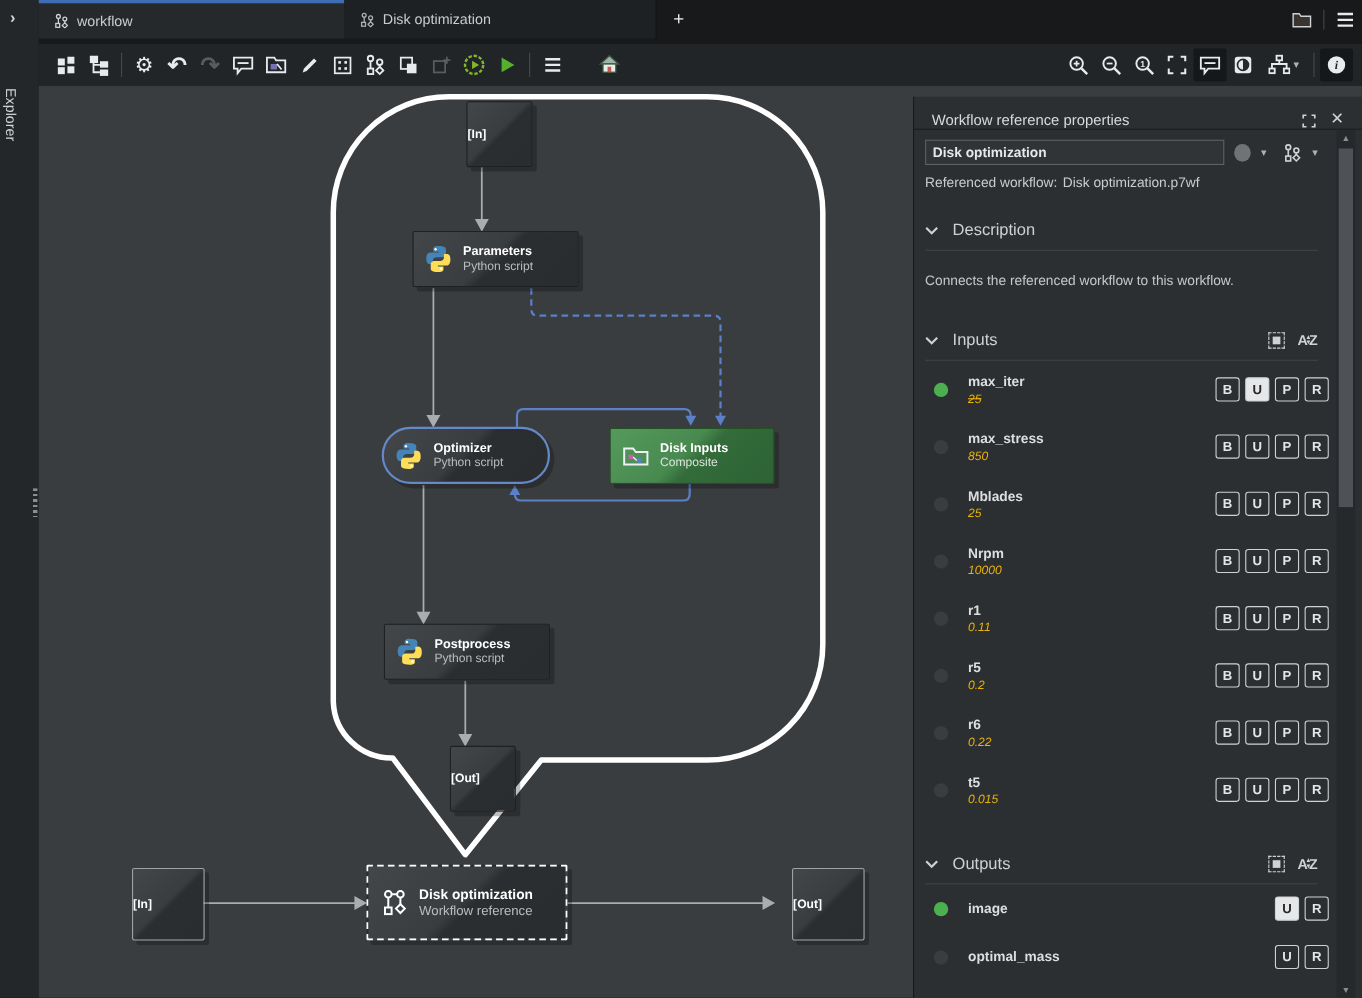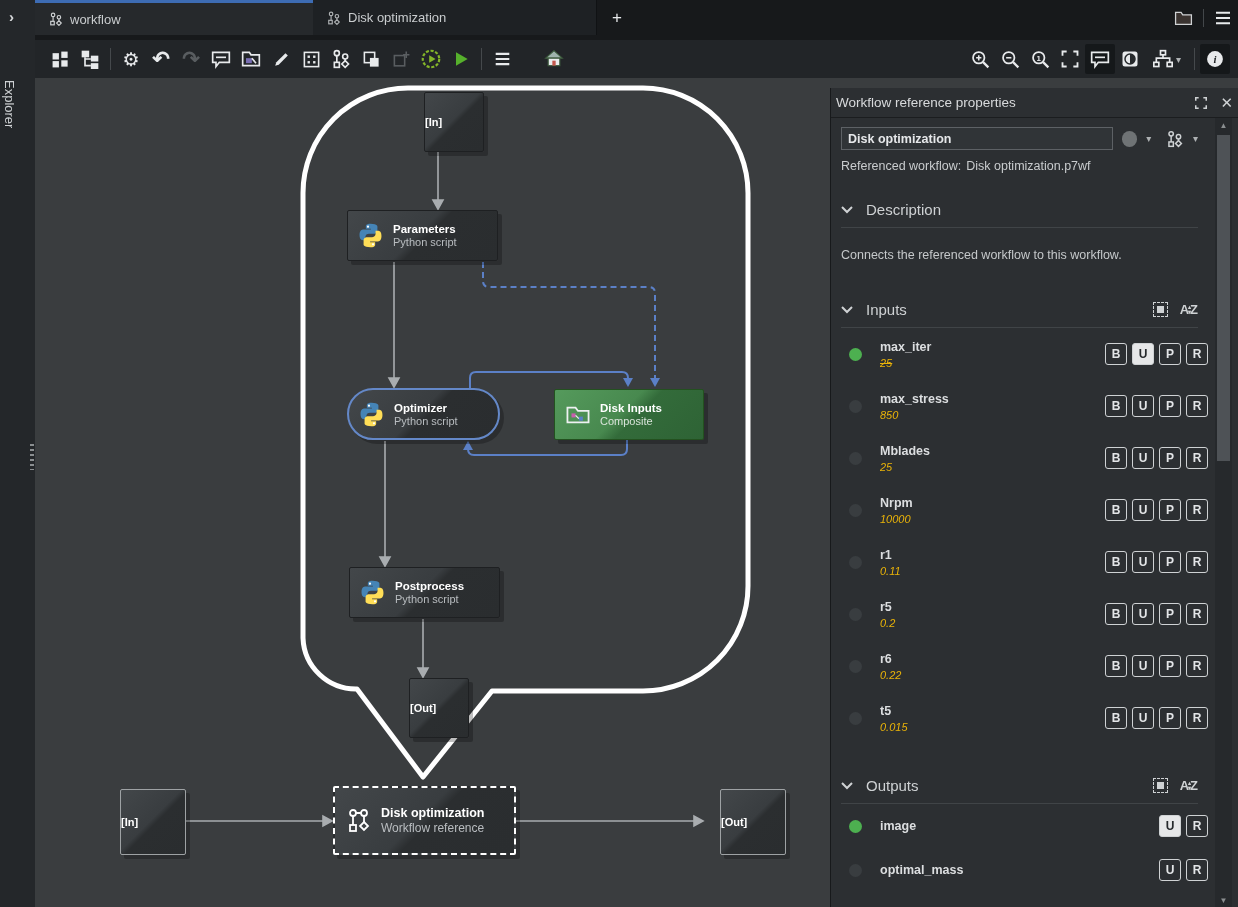--- a/index.html
+++ b/index.html
@@ -49,21 +49,21 @@
   .node .ntitle { font-size:11.5px; font-weight:bold; color:#fff; }
   .node .nsub { font-size:11px; color:#b9bdc0; }
   .node.selected { border:2px solid #6488c8; }
   .node.green { background:linear-gradient(135deg,#559a5c 0%,#48894f 45%,#336b3a 55%,#2e6335 100%);
     border-color:#23511f; }
   .node.dashed { border:2px dashed #fff; }
 
   
   .panel { position:absolute; left:830px; top:88px; width:408px; height:819px; background:#2c2f32;
     border-left:1px solid #17191b; color:#c9ccce; z-index:6; overflow:hidden; }
-  .panel-header { height:30px; display:flex; align-items:center; padding:0 5px; gap:12px;
+  .panel-header { height:30px; display:flex; align-items:flex-end; padding:0 16px; gap:12px;
     border-bottom:1px solid #1b1d1f; }
   .panel-title { font-size:13.5px; color:#d8dadc; flex:1 1 auto; }
   .ph-icon { color:#cfd2d4; font-size:13px; }
   .panel-body { position:relative; height:789px; padding-right:30px; }
 
   .row-name { display:flex; align-items:center; margin:9px 10px 0 10px; height:23px; gap:9px; }
   .name-input { width:277px; height:23px; background:#303437; border:1px solid #5d6165; color:#e6e8ea;
     font-weight:bold; font-size:12.5px; padding:0 6px; font-family:"Liberation Sans",sans-serif; }
   .gray-circle { width:16px; height:16px; border-radius:50%; background:#6f7375; }
   .dd-caret { color:#aeb1b3; font-size:10px; }
@@ -349,21 +349,21 @@
       <polygon points="593,309 588,300 598,300"></polygon>
       <polygon points="433,363 428,372 438,372"></polygon>
       <polygon points="620,309 615,300 625,300"></polygon>
     </g>
   </svg>
 
   <div class="node sq" style="left:373px; top:14px; width:60px; height:60px;">
     <span>[In]</span>
   </div>
 
-  <div class="node" style="left:312px; top:132px; width:151px; height:51px;">
+  <div class="node" style="left:340px; top:132px; width:151px; height:51px;">
     <svg class="ic" width="27" height="27" viewBox="0 0 32 32" style="margin-left:9px;">
       <path d="M16 2 C10 2 10.5 5 10.5 5 v3 h6 v1 H7.5 c0 0 -4.5 -0.5 -4.5 6.5 s4.5 6 4.5 6 h2.5 v-3.5 c0 0 -0.2 -4 4.2 -4 h6 c0 0 4 0.1 4 -3.9 V5.5 C24.2 5.5 24.8 2 16 2 z" fill="#4584b6"></path>
       <path d="M16 30 c6 0 5.5 -3 5.5 -3 v-3 h-6 v-1 h9 c0 0 4.5 0.5 4.5 -6.5 s-4.5 -6 -4.5 -6 h-2.5 v3.5 c0 0 0.2 4 -4.2 4 h-6 c0 0 -4 -0.1 -4 3.9 v4.6 C7.8 26.5 7.2 30 16 30 z" fill="#ffde57"></path>
       <circle cx="13" cy="5.5" r="1.3" fill="#fff"></circle>
         <circle cx="19" cy="26.5" r="1.3" fill="#fff"></circle>
     </svg>
     <span class="ntext">
       <span class="ntitle">Parameters</span>
       <span class="nsub">Python script</span>
     </span>

